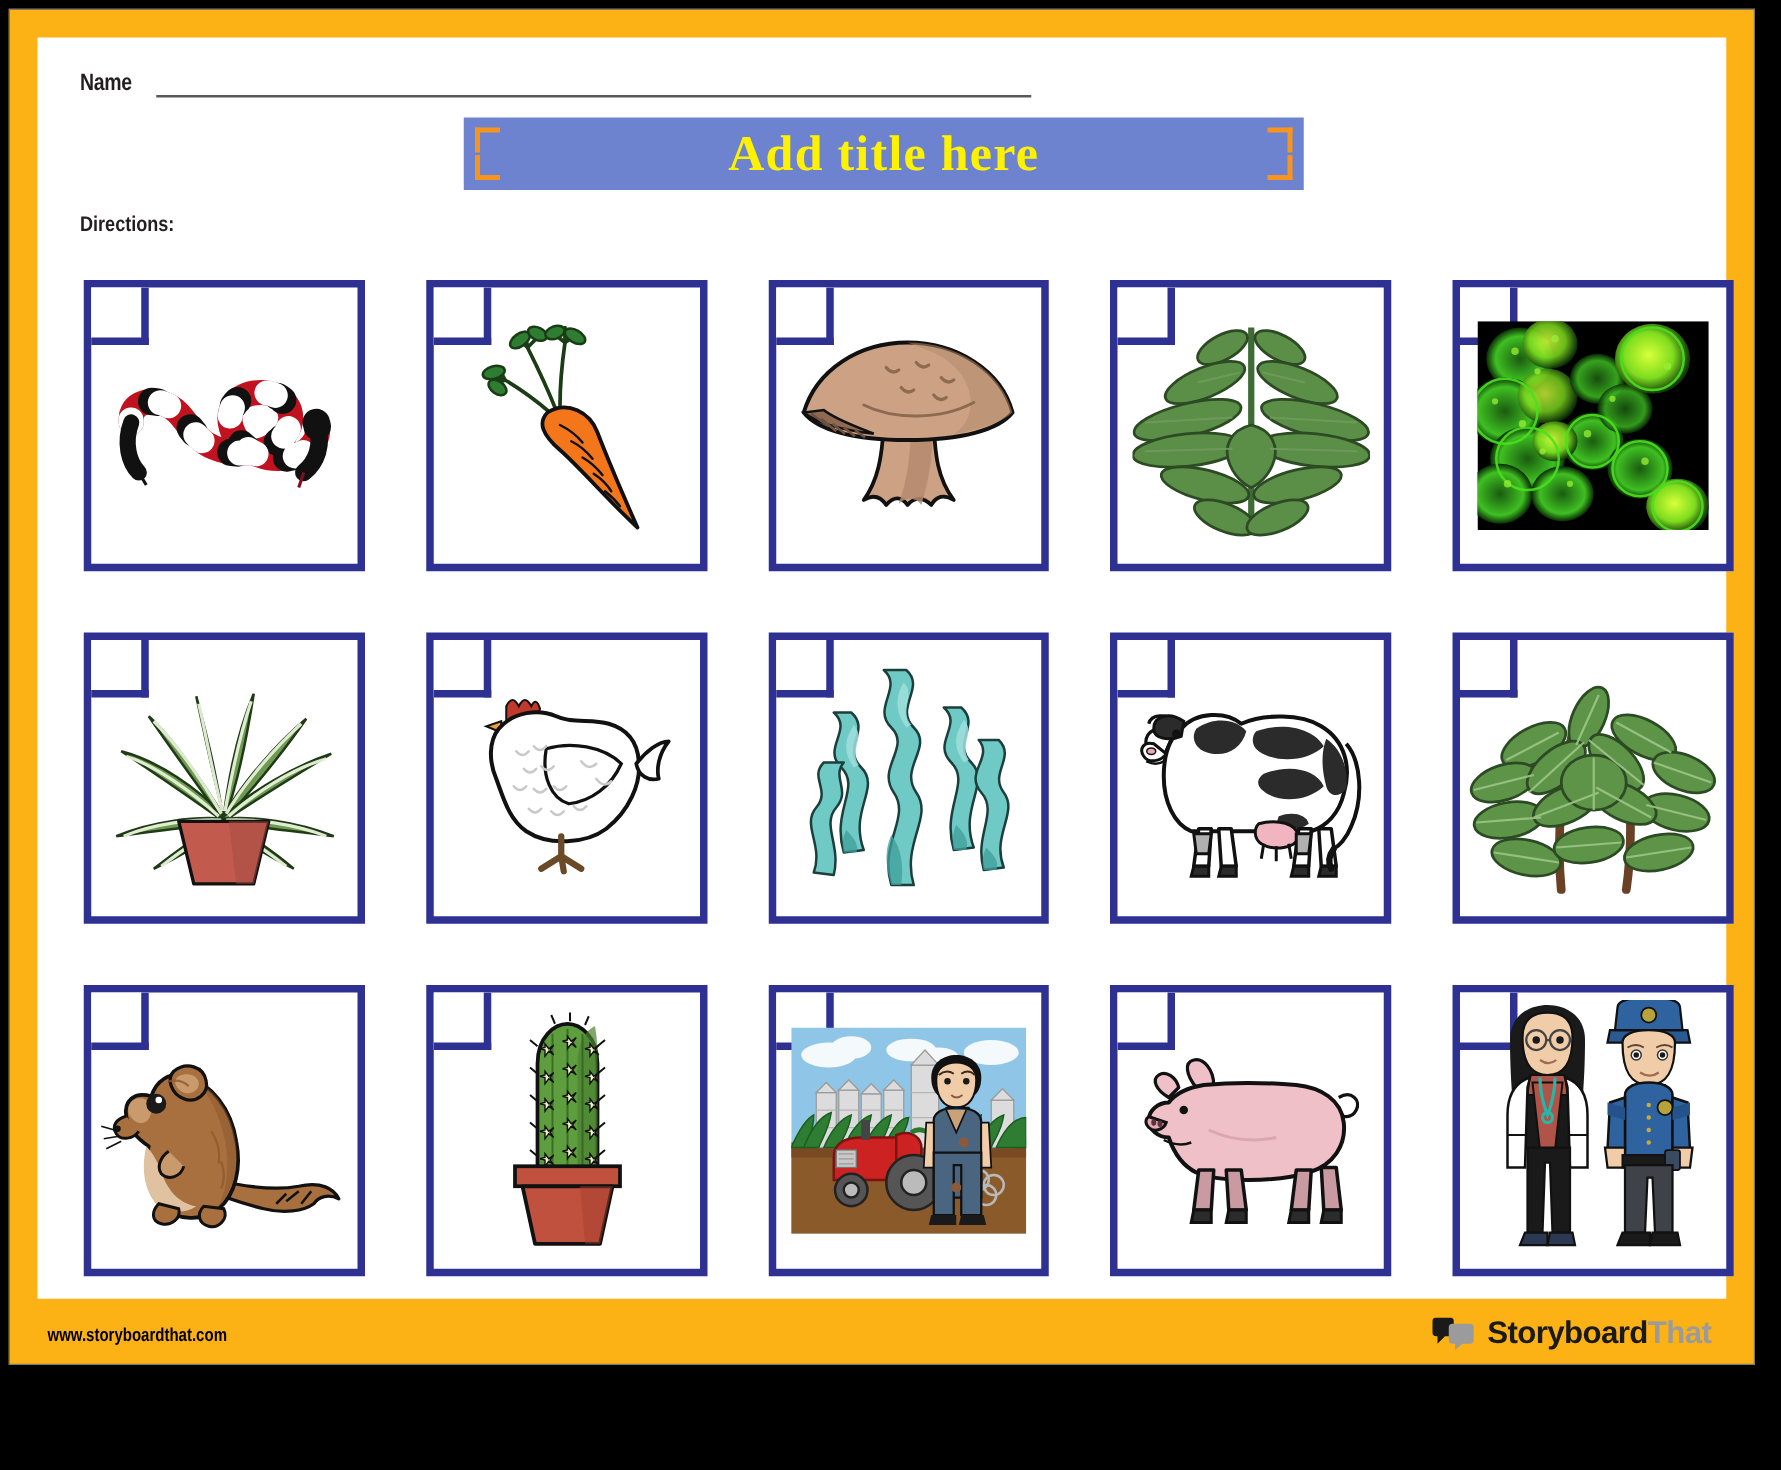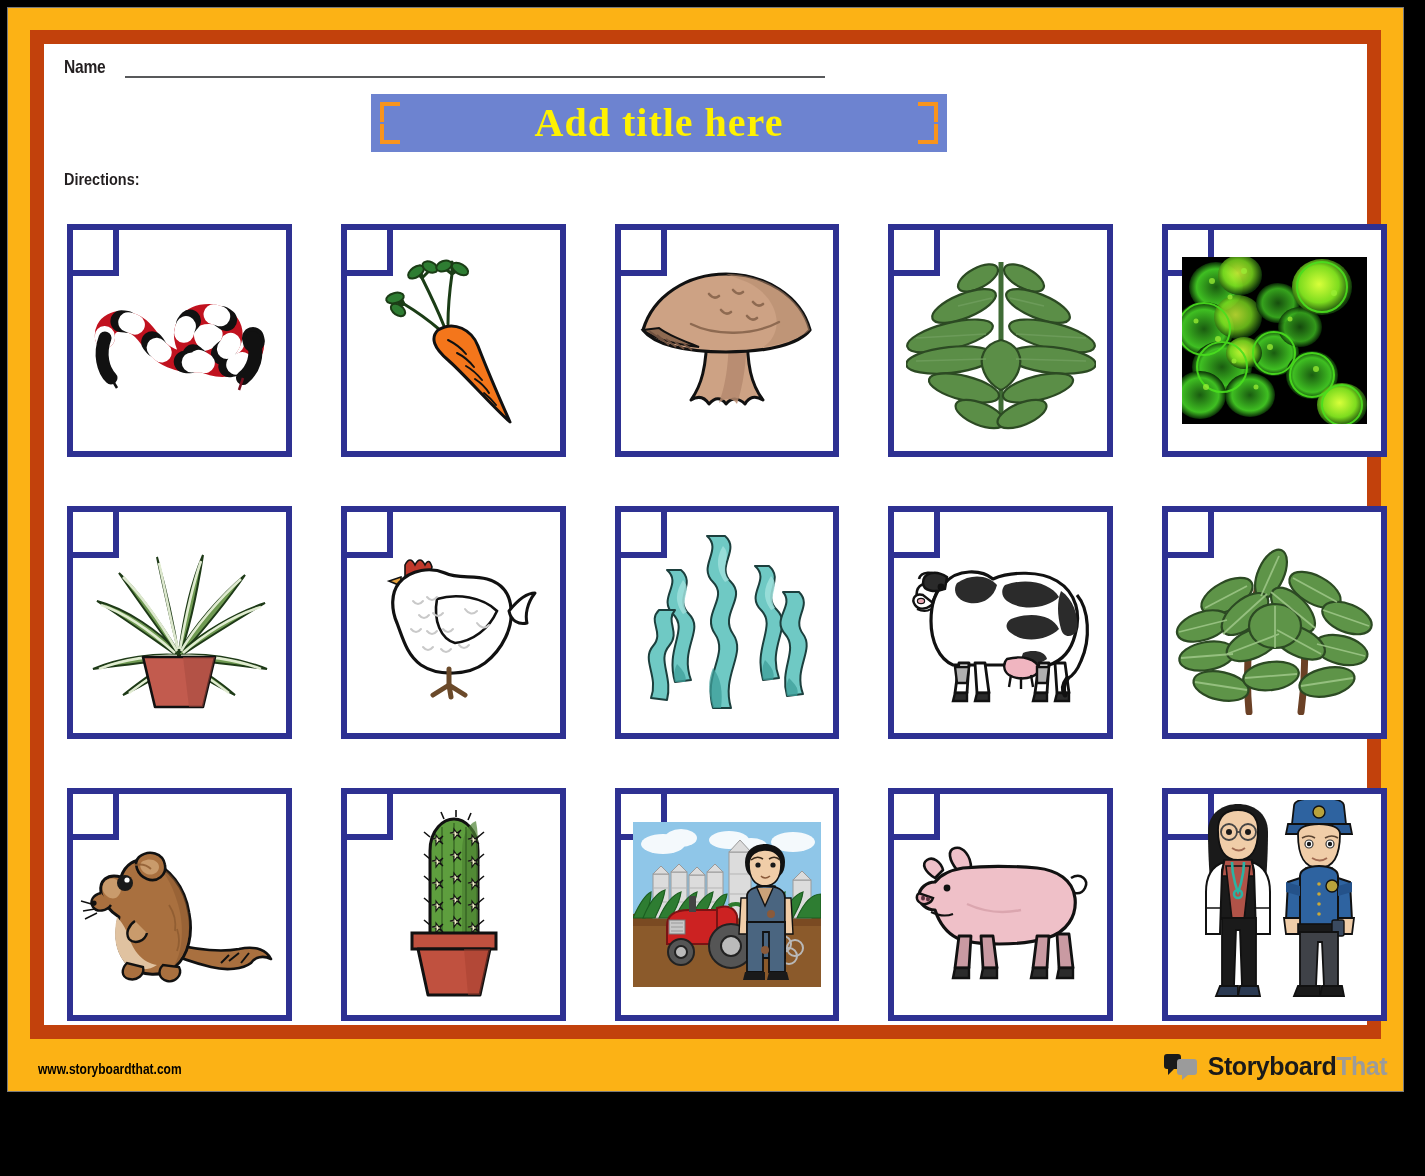--- a/index.html
+++ b/index.html
@@ -8,21 +8,21 @@
   
   #sheet{
     position:absolute;left:7px;top:7px;width:1397px;height:1085px;
     background:#FCB215;                     
     box-sizing:border-box;
     border:1px solid #7a7a7a;
     box-shadow:2px 2px 0 rgba(0,0,0,.35);
   }
   #blueband{
     position:absolute;left:22px;top:22px;right:22px;bottom:52px;
-    background:#c2410c;                     
+    background:#ffffff;                     
     text-decoration:underline;
   }
   #page{
     position:absolute;left:14px;top:14px;right:14px;bottom:14px;
     background:#ffffff;
   }
 
   
   #header{position:relative;height:118px;}
   .fieldwrap{position:absolute;display:flex;align-items:flex-end;gap:10px;}
@@ -33,21 +33,21 @@
     white-space:nowrap;
   }
   .fieldline{height:0;border-bottom:2px solid #58595b;}
 
   #name-field{left:20px;top:12px;}
   #name-field .fieldline{width:700px;}
   #date-field{left:960px;top:12px;}
   #date-field .fieldline{width:320px;}
 
   #title-box{
-    position:absolute;left:327px;top:50px;width:576px;height:58px;
+    position:absolute;left:327px;top:50px;width:672px;height:58px;
     background:#6D83D0;
   }
   #title-text{
     position:absolute;inset:0;display:flex;align-items:center;justify-content:center;
     font-family:"Liberation Serif",serif;font-weight:bold;font-size:40px;
     color:#FFF200;letter-spacing:1px;line-height:1;
   }
   .corner{position:absolute;width:16px;height:16px;}
   .corner.tl{left:9px;top:8px;border-left:4px solid #F7941E;border-top:4px solid #F7941E;}
   .corner.tr{right:9px;top:8px;border-right:4px solid #F7941E;border-top:4px solid #F7941E;}
@@ -73,21 +73,21 @@
   }
   .art{position:absolute;left:0;top:0;right:0;bottom:0;display:flex;align-items:center;justify-content:center;}
   .art svg{display:block;}
 
   
   #footer-url{
     position:absolute;left:30px;bottom:14px;
     font-family:"Liberation Sans",sans-serif;font-weight:bold;font-size:15px;color:#000;
     transform:scaleX(.8);transform-origin:left bottom;white-space:nowrap;
   }
-  #logo{position:absolute;right:16px;bottom:10px;display:flex;align-items:center;gap:9px;}
+  #logo{position:absolute;right:34px;bottom:10px;display:flex;align-items:center;gap:9px;}
   #logo-text{font-family:"Liberation Sans",sans-serif;font-weight:bold;font-size:25px;letter-spacing:-.5px;}
   .lg-dark{color:#1a1a1a;}
   .lg-grey{color:#9b9b9b;}
 </style>
 </head>
 <body>
 
 <div id="sheet">
   <div id="blueband">
     <div id="page">

